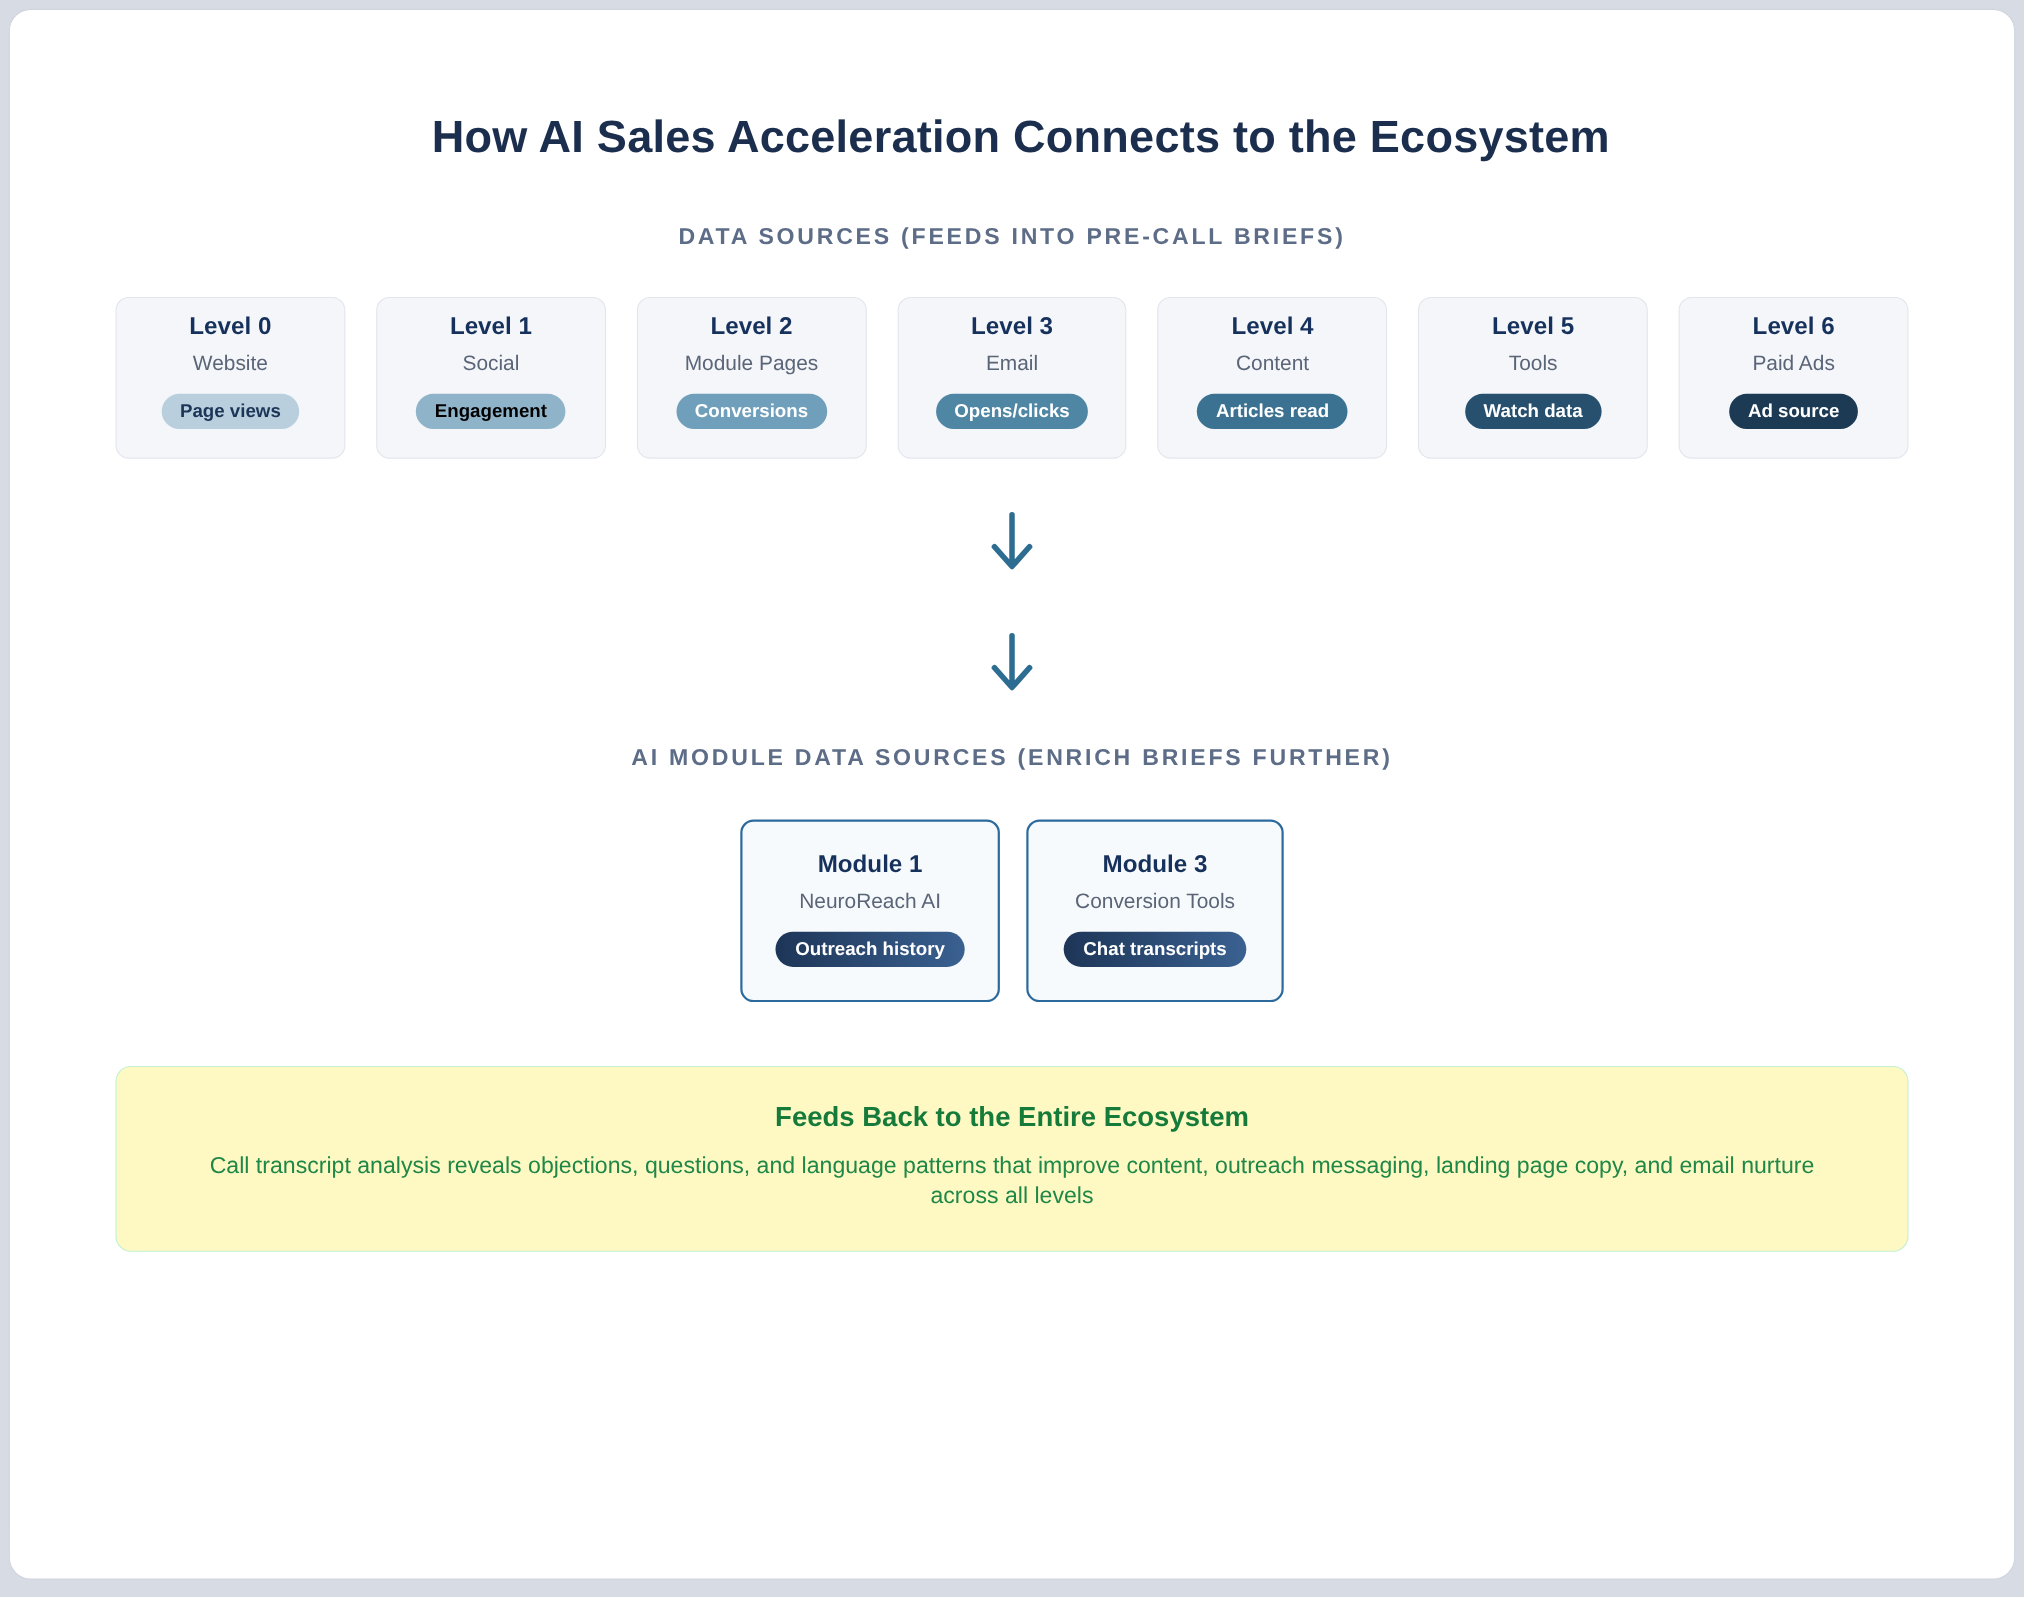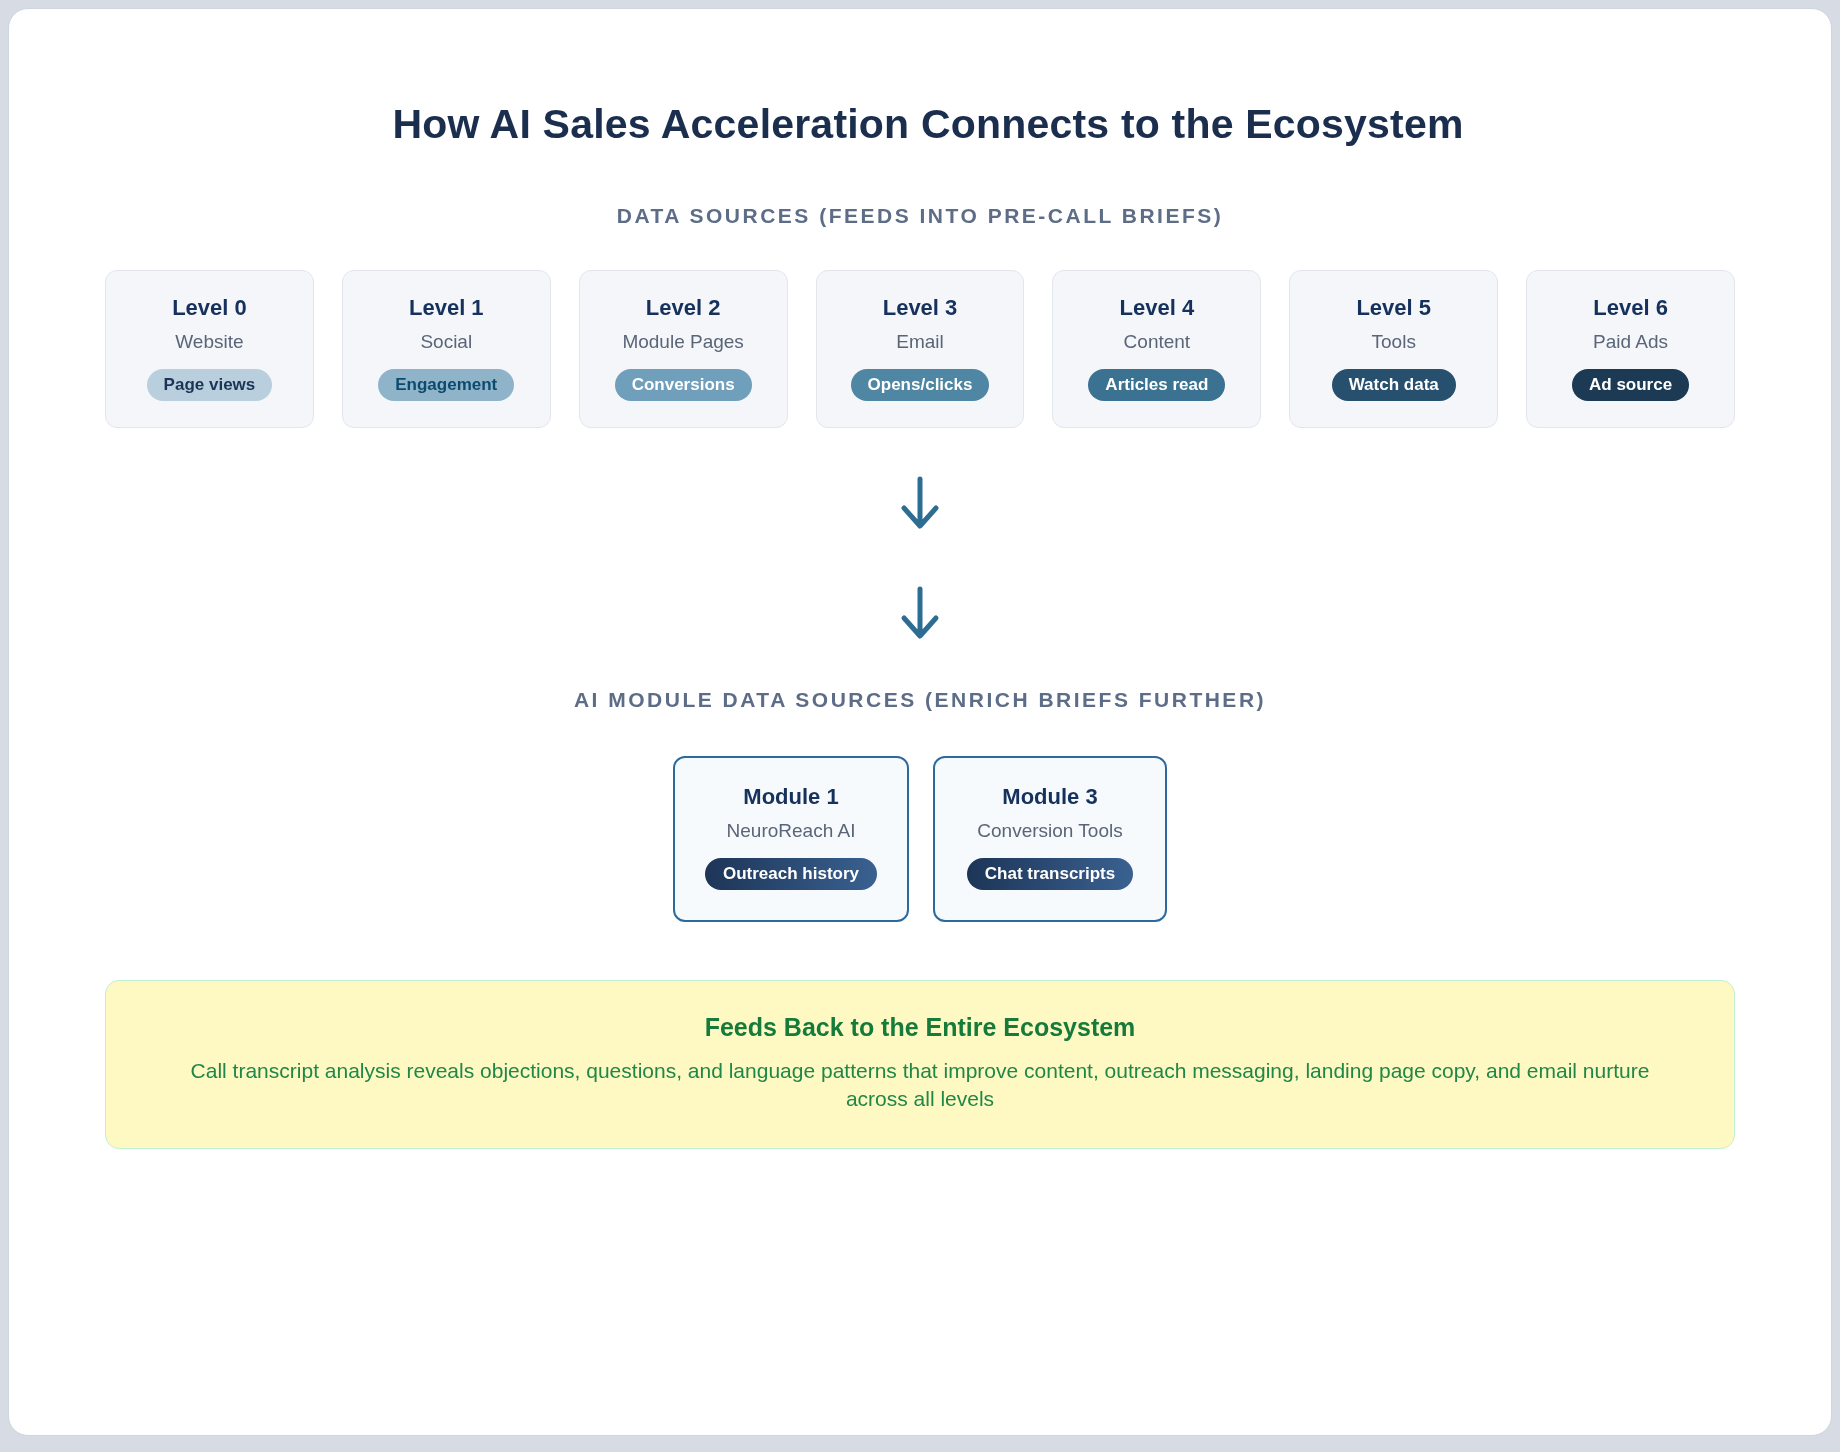--- a/index.html
+++ b/index.html
@@ -43,21 +43,21 @@
     display:flex;
     justify-content:center;
     gap:28px;
     margin:42px 96px 0;
   }
   .level-card {
     flex:1;
     background:#f4f6f9;
     border:1px solid #e2e6ec;
     border-radius:12px;
-    padding:24px 8px 26px;
+    padding:13px 8px 26px;
   }
   .level-title { font-size:22px; font-weight:bold; color:#16325c; }
   .level-sub   { font-size:19px; color:#5a6578; margin-top:10px; }
   .badge {
     display:inline-block;
     margin-top:16px;
     padding:6px 17px;
     border-radius:999px;
     font-size:17px;
     font-weight:bold;
@@ -128,21 +128,21 @@
 
   <div class="levels-row">
     <div class="level-card">
       <div class="level-title">Level 0</div>
       <div class="level-sub">Website</div>
       <span class="badge" style="background: rgb(185, 207, 221); color: rgb(28, 53, 87);">Page views</span>
     </div>
     <div class="level-card">
       <div class="level-title">Level 1</div>
       <div class="level-sub">Social</div>
-      <span class="badge" style="background: rgb(143, 180, 201); color: #0c4a6e; text-align: right;">Engagement</span>
+      <span class="badge" style="background: rgb(143, 180, 201); color: #000000; text-align: right;">Engagement</span>
     </div>
     <div class="level-card">
       <div class="level-title">Level 2</div>
       <div class="level-sub">Module Pages</div>
       <span class="badge" style="background: rgb(111, 159, 186); color: rgb(255, 255, 255);">Conversions</span>
     </div>
     <div class="level-card">
       <div class="level-title">Level 3</div>
       <div class="level-sub">Email</div>
       <span class="badge" style="background: rgb(79, 134, 164); color: rgb(255, 255, 255);">Opens/clicks</span>

